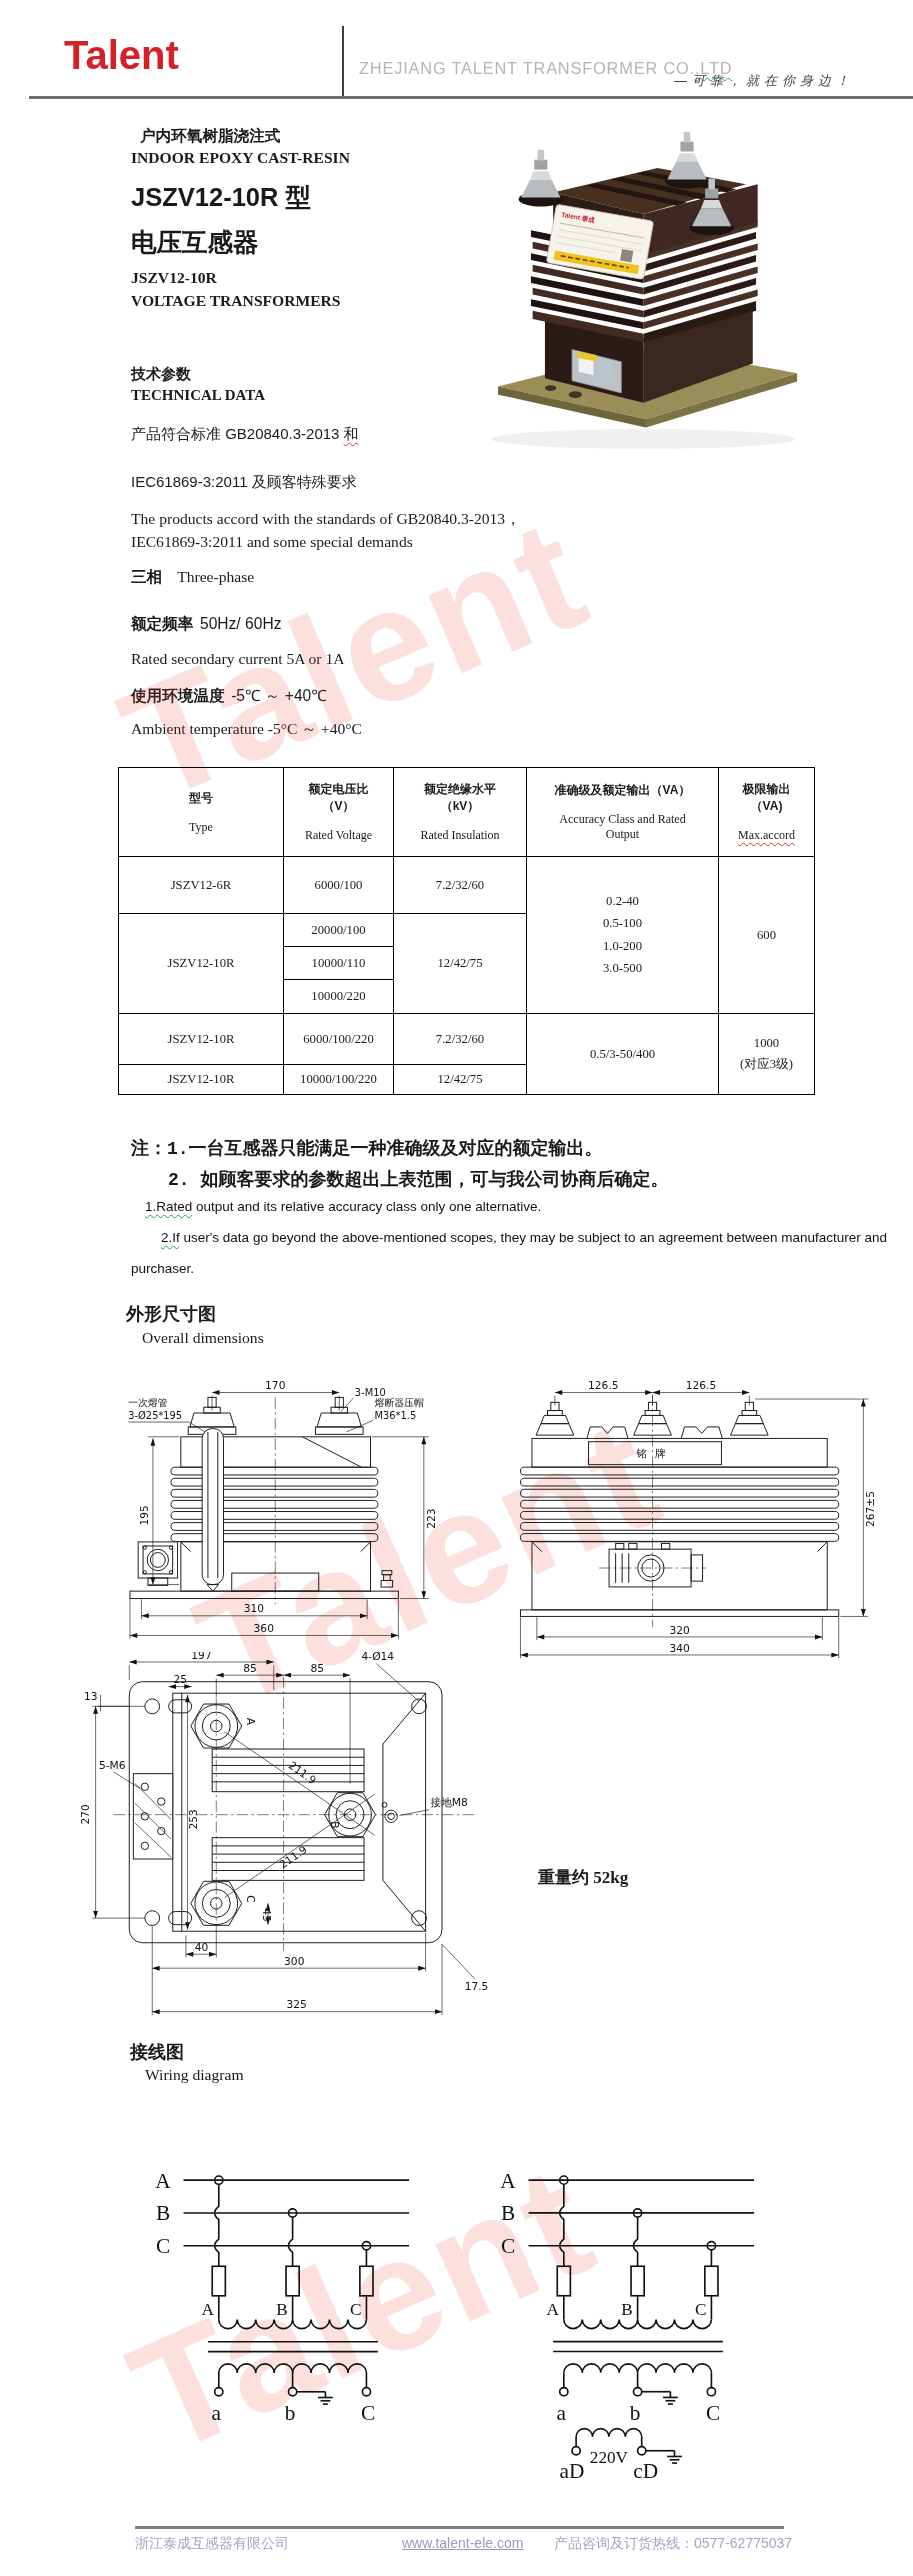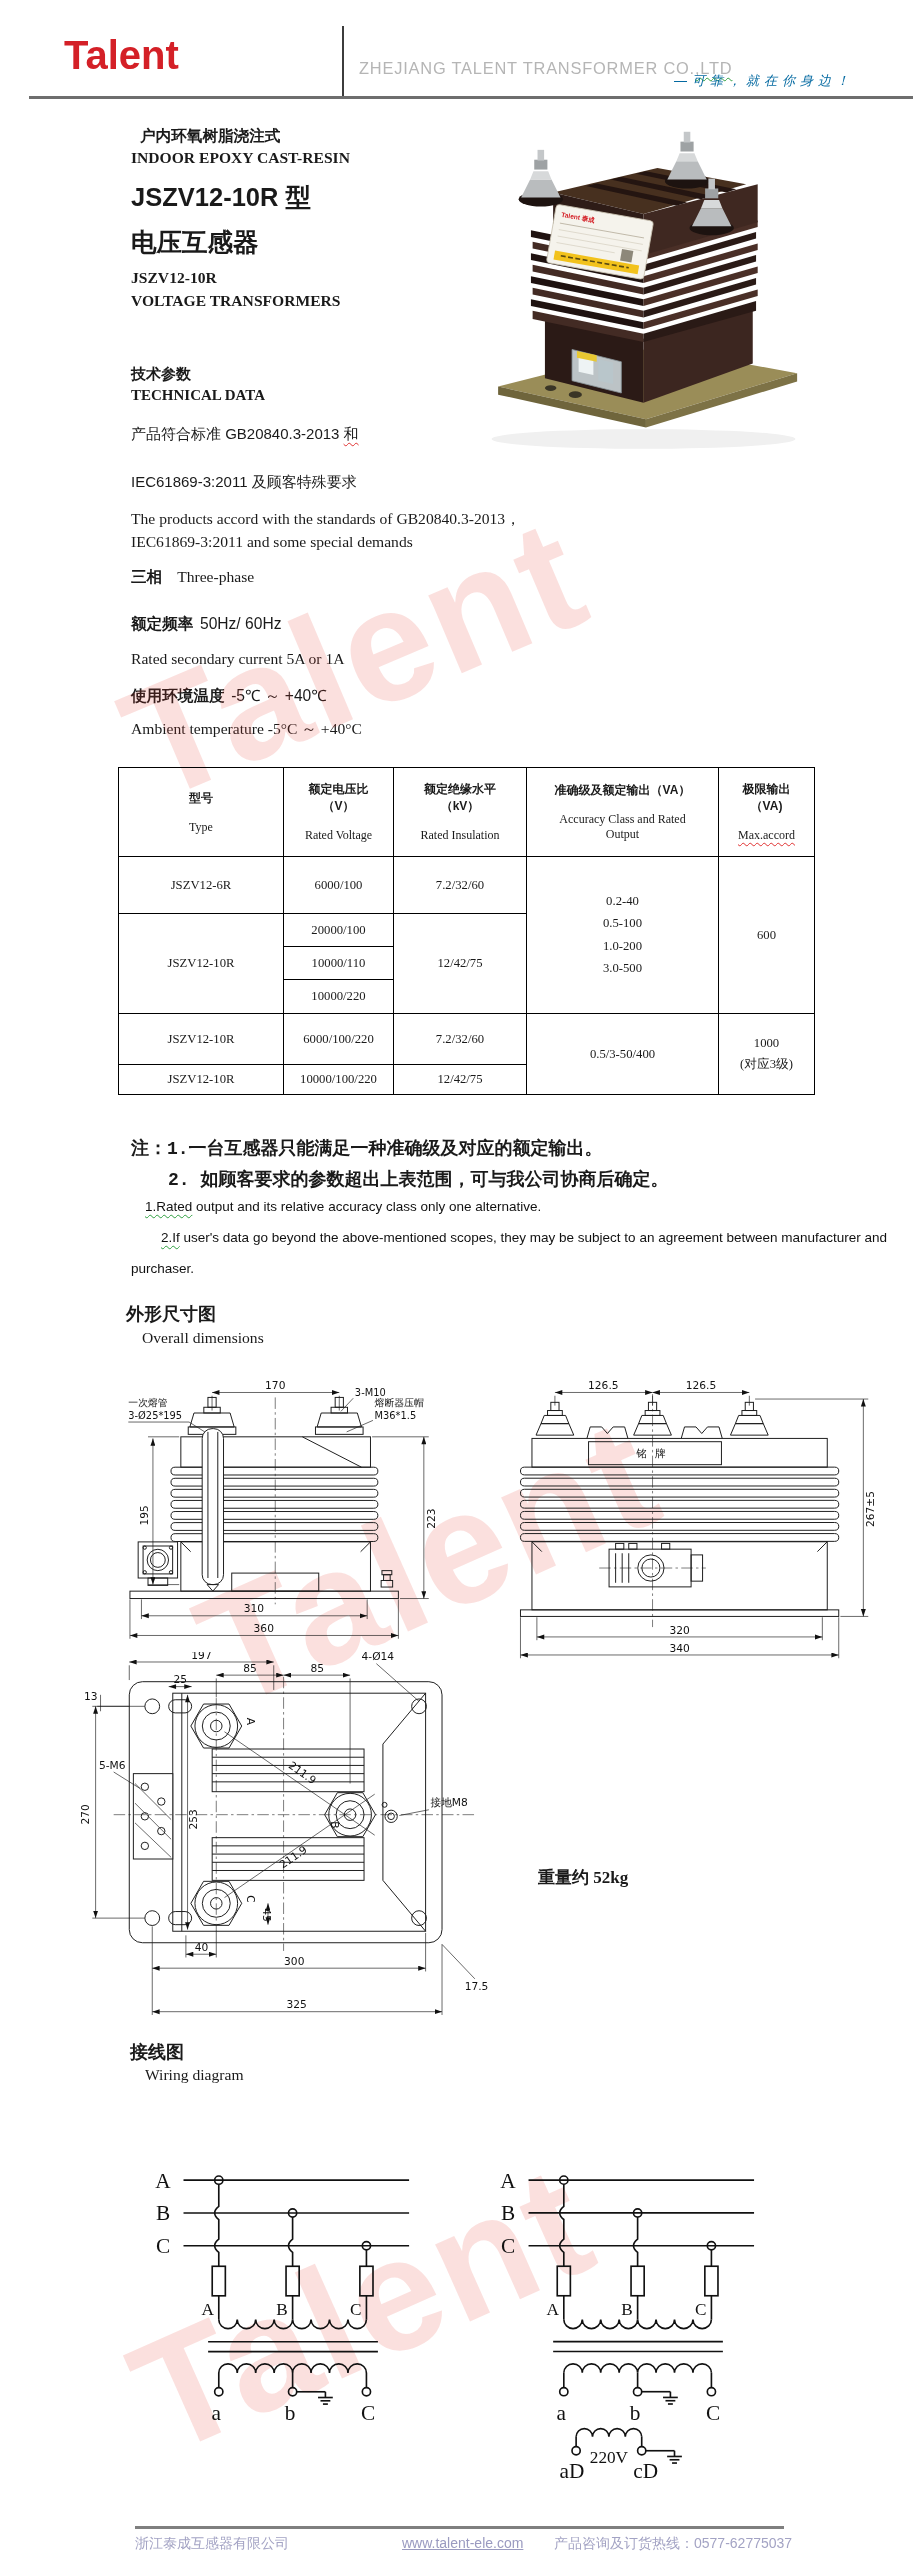--- a/index.html
+++ b/index.html
@@ -13,21 +13,21 @@
   .wm { position:absolute; z-index:1; font-weight:bold; font-size:160px;
         color:rgba(228,62,52,0.16); letter-spacing:3.3px; white-space:nowrap;
         font-family:"Liberation Sans", sans-serif; pointer-events:none; }
 
   
   .hdr-logo { position:absolute; left:64px; top:33px; font-size:40px; font-weight:bold;
               color:#d42027; letter-spacing:0px; font-family:"Liberation Sans",sans-serif; }
   .hdr-bar  { position:absolute; left:342px; top:26px; width:1.6px; height:72px; background:#3c3c3c; }
   .hdr-co   { position:absolute; left:359px; top:59px; font-size:16.4px; color:#b5b5b5;
               letter-spacing:0.8px; font-family:"Liberation Sans",sans-serif; }
-  .hdr-slogan { position:absolute; right:59px; top:72px; font-size:13px; color:#0369a1;
+  .hdr-slogan { position:absolute; right:59px; top:72px; font-size:13px; color:#404040;
                 letter-spacing:5px; font-style:italic; }
   .hdr-line { position:absolute; left:29px; right:0px; top:96px; height:2.5px; background:#6e6e6e; }
 
   .wavy-green { text-decoration:underline wavy #2e9e3f; text-decoration-thickness:0.8px; text-underline-offset:3.3px; }
   .wavy-red   { text-decoration:underline wavy #e03131; text-decoration-thickness:0.8px; text-underline-offset:3.3px; }
 
   
   .t-zh-b  { font-weight:bold; }
   .line    { position:absolute; white-space:nowrap; }
 

